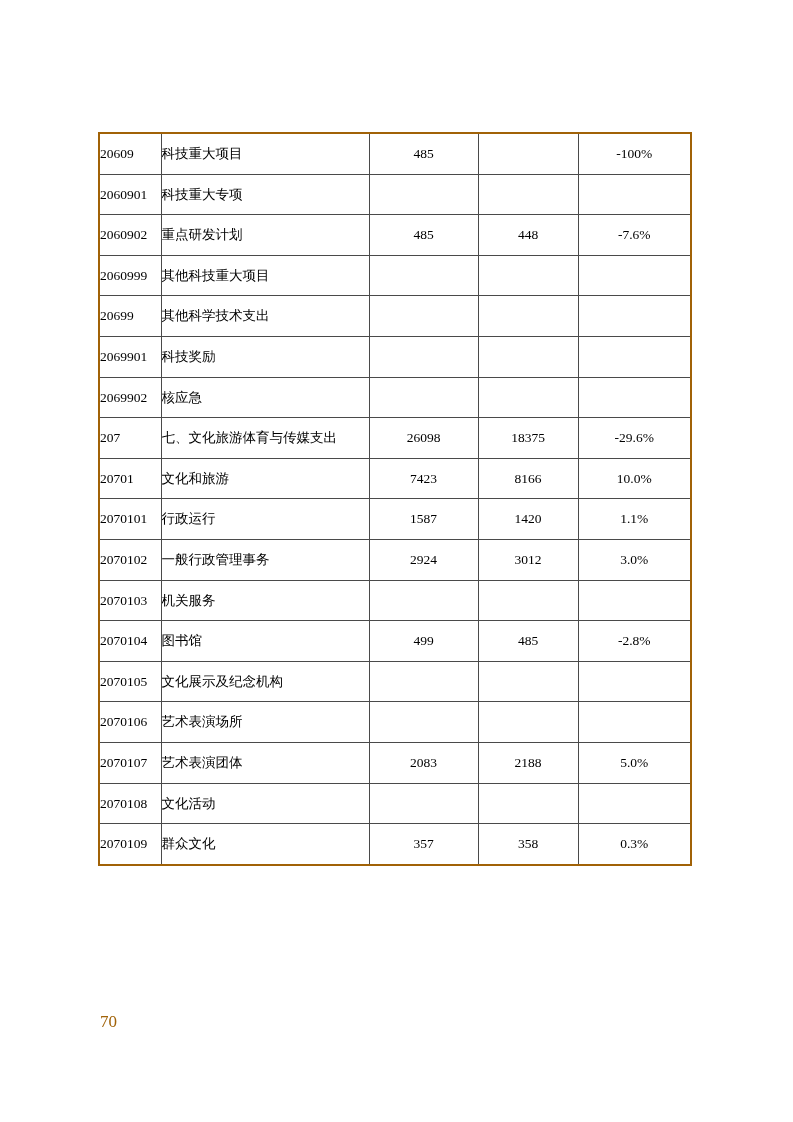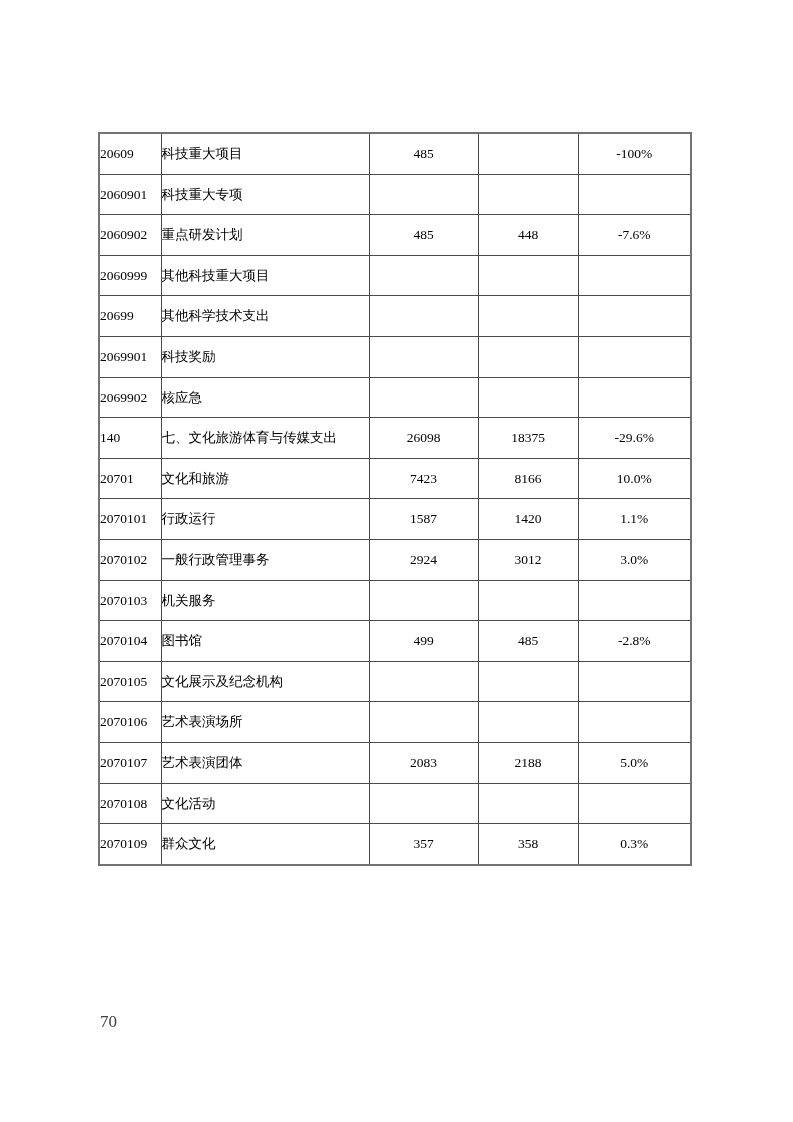--- a/index.html
+++ b/index.html
@@ -17,41 +17,41 @@
     overflow: hidden;
     margin: 0 auto;
   }
   table.budget {
     position: absolute;
     left: 98px;
     top: 132px;
     border-collapse: collapse;
     table-layout: fixed;
     width: 592px;
-    border: 2px solid #737373;
+    border: 2px solid #a16207;
   }
   table.budget td {
     border: 1px solid #4a4a4a;
     height: 39.6px;
     font-size: 13.5px;
     line-height: 1;
     vertical-align: middle;
     padding: 0;
     white-space: nowrap;
     overflow: hidden;
   }
   td.c0 { text-align: left;  padding-left: 3px;  }
   td.c1 { text-align: left;  padding-left: 6px; margin-left: 24px;  }
   td.c2, td.c3, td.c4 { text-align: center; }
   .page-number {
     position: absolute;
     left: 100px;
     top: 1012px;
     font-size: 17px;
-    color: #404040;
+    color: #a16207;
   }
 </style>
 </head>
 <body>
 
 <div class="page">
 
   <table class="budget">
     <colgroup>
       <col style="width:62px">
@@ -104,21 +104,21 @@
           <td class="c4"></td>
         </tr>
         <tr>
           <td class="c0">2069902</td>
           <td class="c1">核应急</td>
           <td class="c2"></td>
           <td class="c3"></td>
           <td class="c4"></td>
         </tr>
         <tr>
-          <td class="c0">140</td>
+          <td class="c0">207</td>
           <td class="c1">七、文化旅游体育与传媒支出</td>
           <td class="c2">26098</td>
           <td class="c3">18375</td>
           <td class="c4">-29.6%</td>
         </tr>
         <tr>
           <td class="c0">20701</td>
           <td class="c1">文化和旅游</td>
           <td class="c2">7423</td>
           <td class="c3">8166</td>

